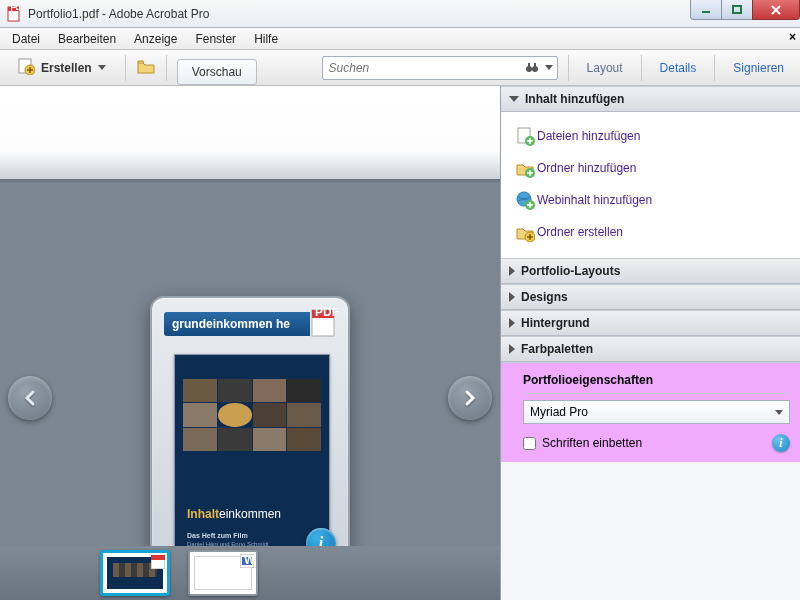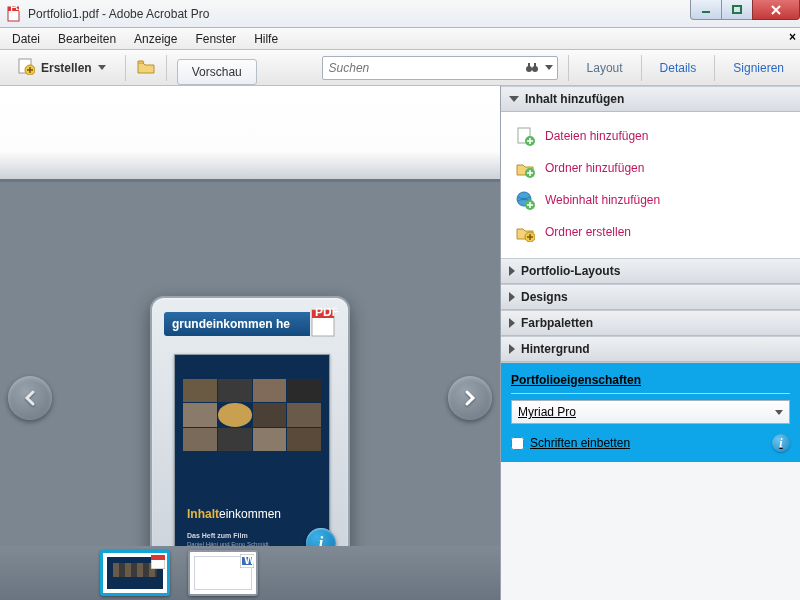--- a/index.html
+++ b/index.html
@@ -75,23 +75,23 @@
   .mini .corner { position:absolute; top:2px; right:2px; width:14px;height:14px;}
   .mini.white .m-inner{ background:#fff; border:1px solid #cfd4da;}
 
   
   .panel { width:300px; background:#f5f6f8; border-left:1px solid #9aa2ad; display:flex; flex-direction:column; overflow:hidden;}
   .section-hdr { height:26px; background:linear-gradient(#eef0f3,#d8dce2); border-top:1px solid #c6ccd4; border-bottom:1px solid #b6bdc7; display:flex; align-items:center; padding:0 8px; gap:6px; color:#222; font-weight:bold;}
   .section-hdr .chev { width:0;height:0; display:inline-block;}
   .chev.down { border-left:5px solid transparent;border-right:5px solid transparent;border-top:6px solid #555;}
   .chev.right { border-top:5px solid transparent;border-bottom:5px solid transparent;border-left:6px solid #555;}
   .section-body { padding:8px 10px 10px 10px; background:#fff;}
-  .add-item { display:flex; align-items:center; gap:10px; padding:6px 4px; color:#be185d;}
+  .add-item { display:flex; align-items:center; gap:2px; padding:6px 4px; color:#4c1d95;}
   .add-item .ico { width:20px; height:20px; flex:0 0 20px;}
-  .props { background:#0ea5e9; padding:6px 10px 10px 10px; border-top:1px solid #c6ccd4;text-decoration:underline;}
+  .props { background:#f0abfc; padding:6px 10px 10px 22px; border-top:1px solid #c6ccd4;}
   .props .hdr { font-weight:bold; padding:4px 0 6px 0; border-bottom:1px solid #c6ccd4; margin-bottom:6px;}
   .props label { display:block; color:#333; margin-bottom:4px;}
   .combo { width:100%; height:24px; border:1px solid #a8b0bb; background:linear-gradient(#fff,#eef1f5); display:flex; align-items:center; justify-content:space-between; padding:0 6px;}
   .chk-row { display:flex; align-items:center; gap:6px; margin-top:10px; justify-content:space-between;}
   .chk-row .lft { display:flex; align-items:center; gap:6px;}
   input[type=checkbox]{ width:13px;height:13px;}
   .info-dot { width:18px;height:18px;border-radius:50%; background:radial-gradient(circle at 35% 30%,#6cc6ee,#1a86c4); color:#fff; font-family:Georgia,serif; font-style:italic; font-weight:bold; display:flex;align-items:center;justify-content:center; font-size:12px; box-shadow:0 1px 2px rgba(0,0,0,.3);}
 </style>
 </head>
 <body>
@@ -301,25 +301,25 @@
     <div class="section-hdr">
       <span class="chev right"></span>
       <span>Portfolio-Layouts</span>
     </div>
     <div class="section-hdr">
       <span class="chev right"></span>
       <span>Designs</span>
     </div>
     <div class="section-hdr">
       <span class="chev right"></span>
+      <span>Hintergrund</span>
+    </div>
+    <div class="section-hdr">
+      <span class="chev right"></span>
       <span>Farbpaletten</span>
-    </div>
-    <div class="section-hdr">
-      <span class="chev right"></span>
-      <span>Hintergrund</span>
     </div>
 
     <div class="props">
       <div class="hdr">Portfolioeigenschaften</div>
       <div class="combo">
         <span>Myriad Pro</span>
         <span class="tri"></span>
       </div>
       <div class="chk-row">
         <span class="lft">

